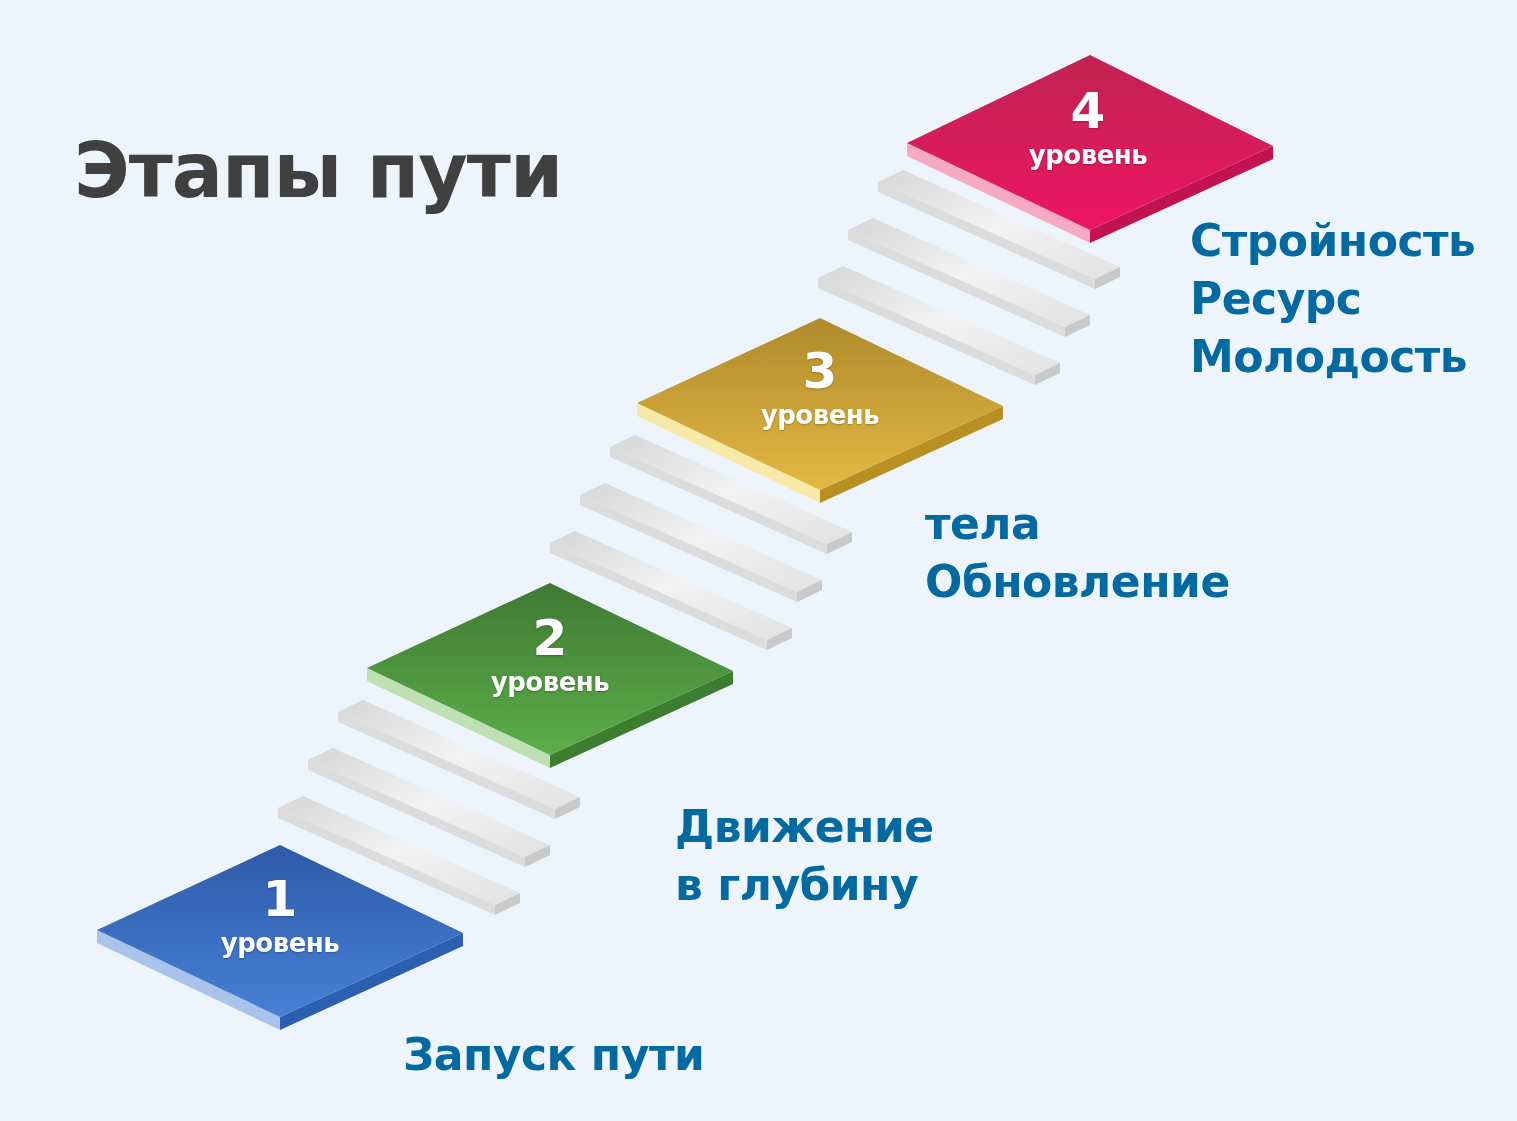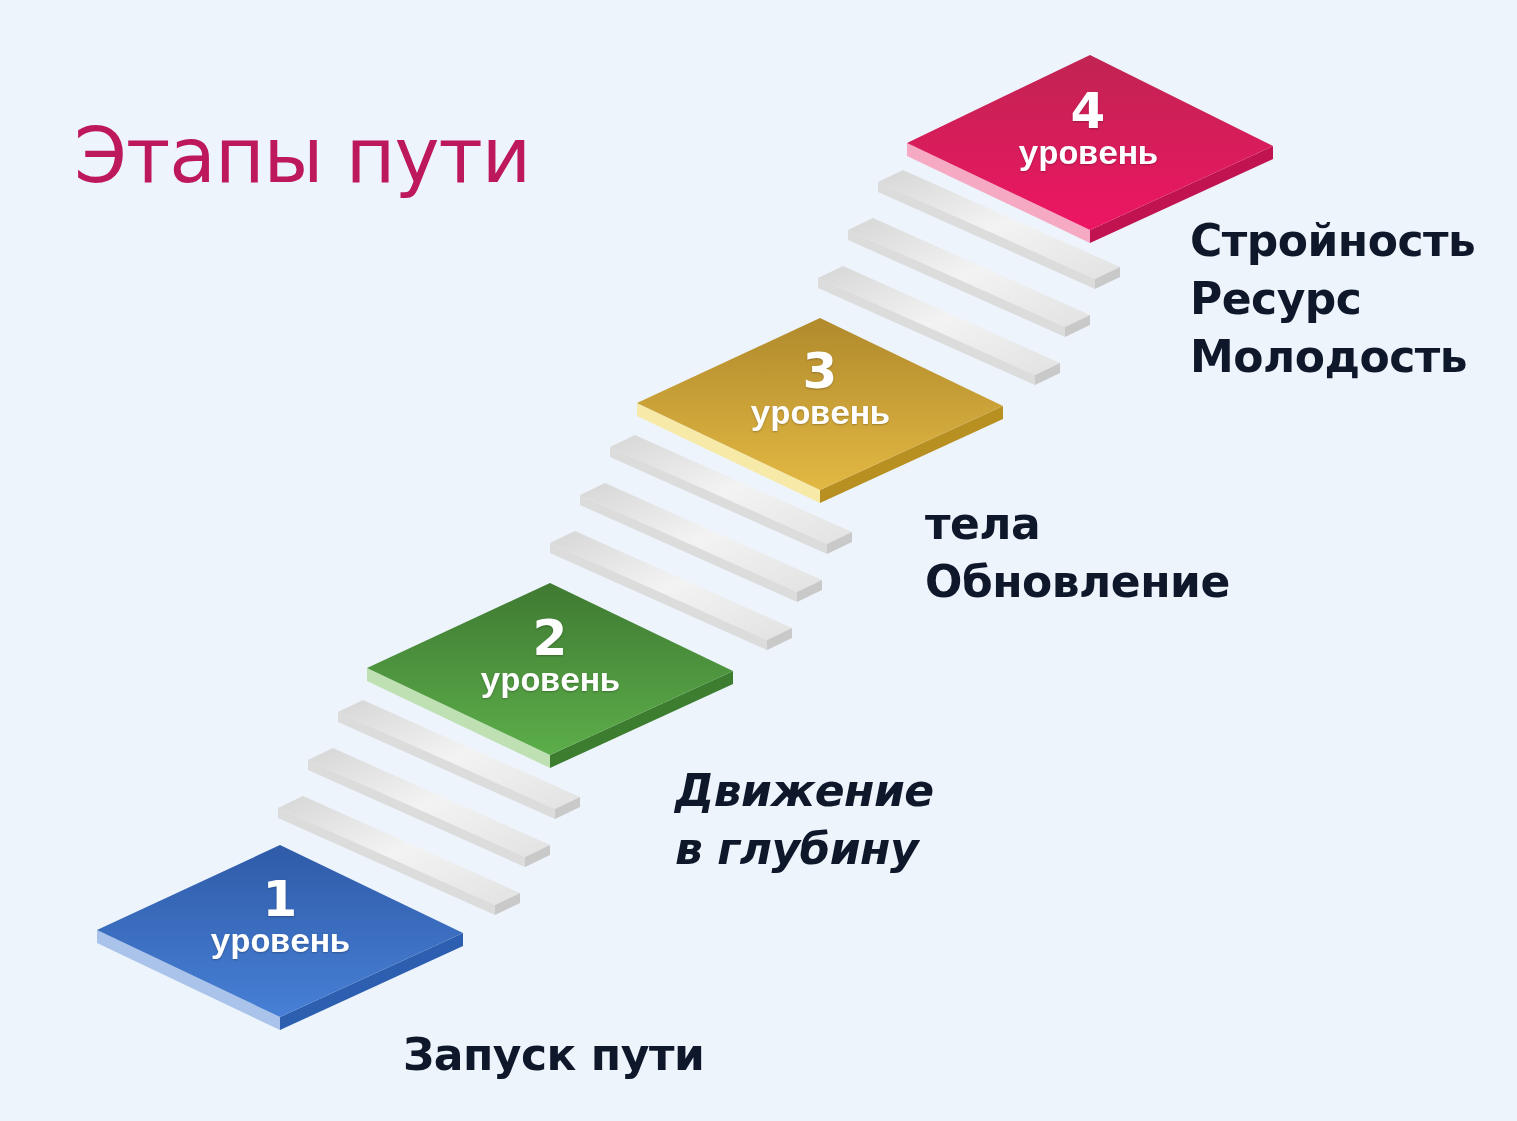--- a/index.html
+++ b/index.html
@@ -4,35 +4,35 @@
 <style>
   html, body { margin: 0; padding: 0; }
   body {
     width: 1517px; height: 1121px;
     background: #edf4fc;
     position: relative; overflow: hidden;
     font-family: "DejaVu Sans", "Liberation Sans", sans-serif;
   }
   #stairs-svg { position: absolute; left: 0; top: 0; }
   .title {
-    position: absolute; left: 74px; top: 111px;
-    font-size: 76px; font-weight: normal; color: #be185d;
+    position: absolute; left: 74px; top: 126px;
+    font-size: 76px; font-weight: bold; color: #404040;
     letter-spacing: -1px; white-space: nowrap;
   }
   .caption {
-    position: absolute; font-size: 44px; font-weight: bold; color: #0f172a;
+    position: absolute; font-size: 44px; font-weight: bold; color: #0369a1;
     line-height: 58px; white-space: nowrap; letter-spacing: -0.5px;
   }
   .caption div { display: block; }
   .plat-label {
     position: absolute; width: 240px; text-align: center; color: #fff;
     font-weight: bold; text-shadow: 0 1px 2px rgba(0,0,0,0.25);
   }
   .plat-num { font-size: 50px; line-height: 52px; display: block; }
-  .plat-word { font-size: 34px; line-height: 36px; display: block; letter-spacing: -0.5px; font-family: Liberation Mono, monospace; }
+  .plat-word { font-size: 26px; line-height: 36px; display: block; letter-spacing: -0.5px; }
 </style>
 </head>
 <body>
 
 <svg id="stairs-svg" width="1517" height="1121" viewBox="0 0 1517 1121">
   <defs>
     <linearGradient id="stepTop" x1="0" y1="0" x2="1" y2="1">
       <stop offset="0" stop-color="#d6d6d6"></stop>
       <stop offset="0.5" stop-color="#f3f3f3"></stop>
       <stop offset="1" stop-color="#e2e2e2"></stop>
@@ -149,21 +149,21 @@
   <span class="plat-word">уровень</span>
 </div>
 <div class="plat-label" style="left:968px; top:85px;">
   <span class="plat-num">4</span>
   <span class="plat-word">уровень</span>
 </div>
 
 <div class="caption" style="left:403px; top:1026px;">
   <div>Запуск пути</div>
 </div>
-<div class="caption" style="left:675px; top:762px;font-style:italic;">
+<div class="caption" style="left:675px; top:798px;">
   <div>Движение</div>
   <div>в глубину</div>
 </div>
 <div class="caption" style="left:925px; top:495px;">
   <div>тела</div>
   <div>Обновление</div>
 </div>
 <div class="caption" style="left:1190px; top:212px;">
   <div>Стройность</div>
   <div>Ресурс</div>

